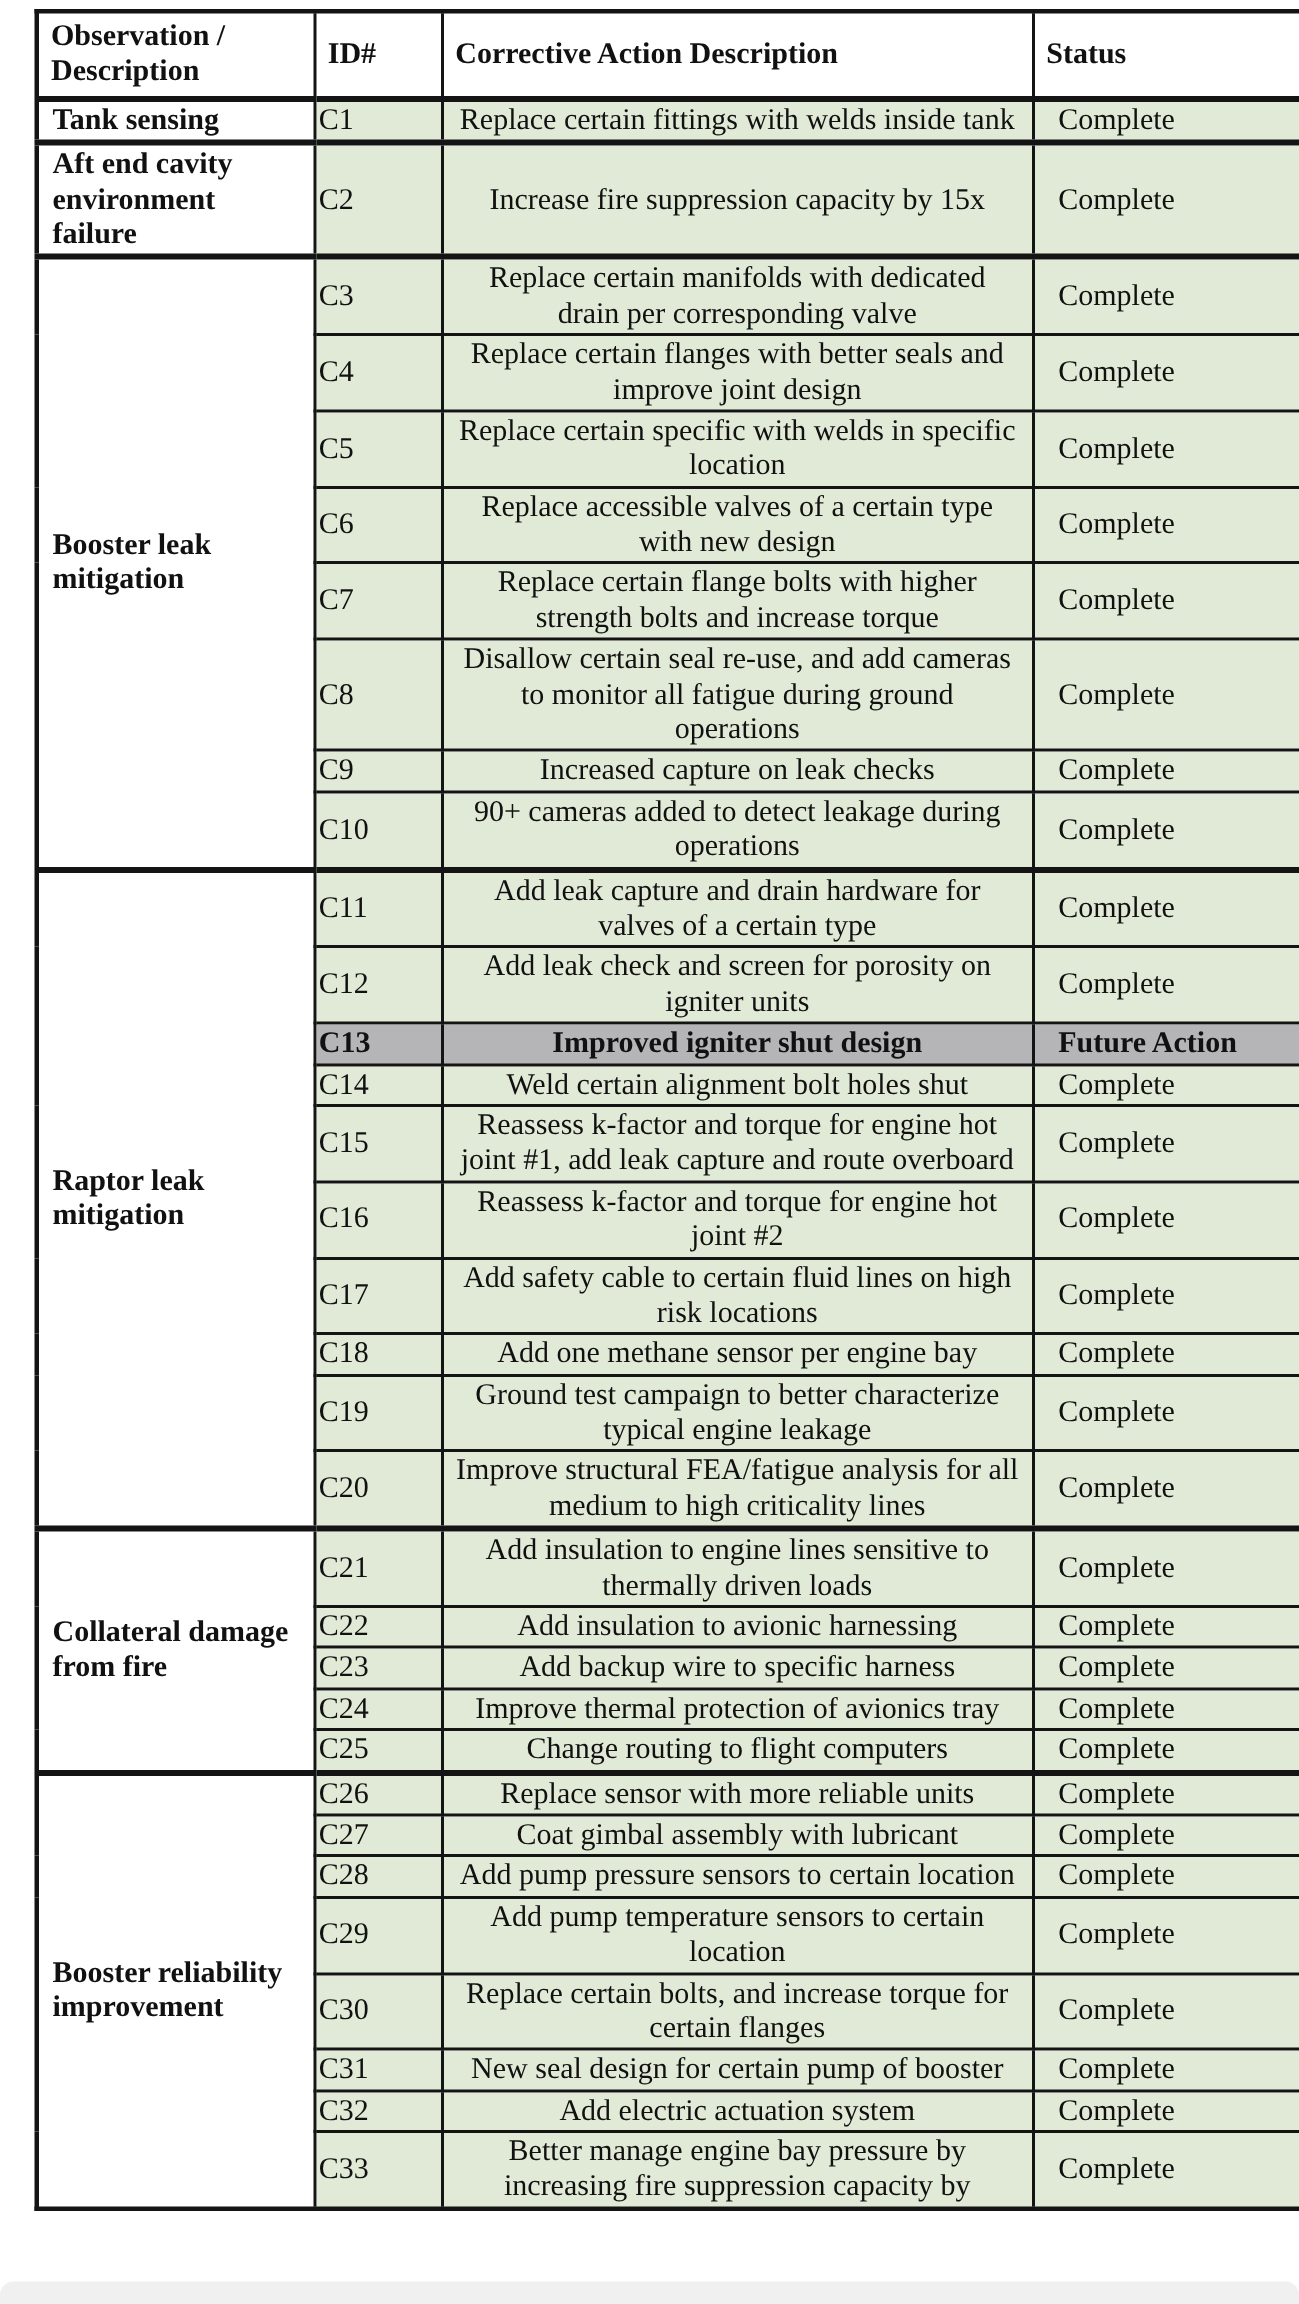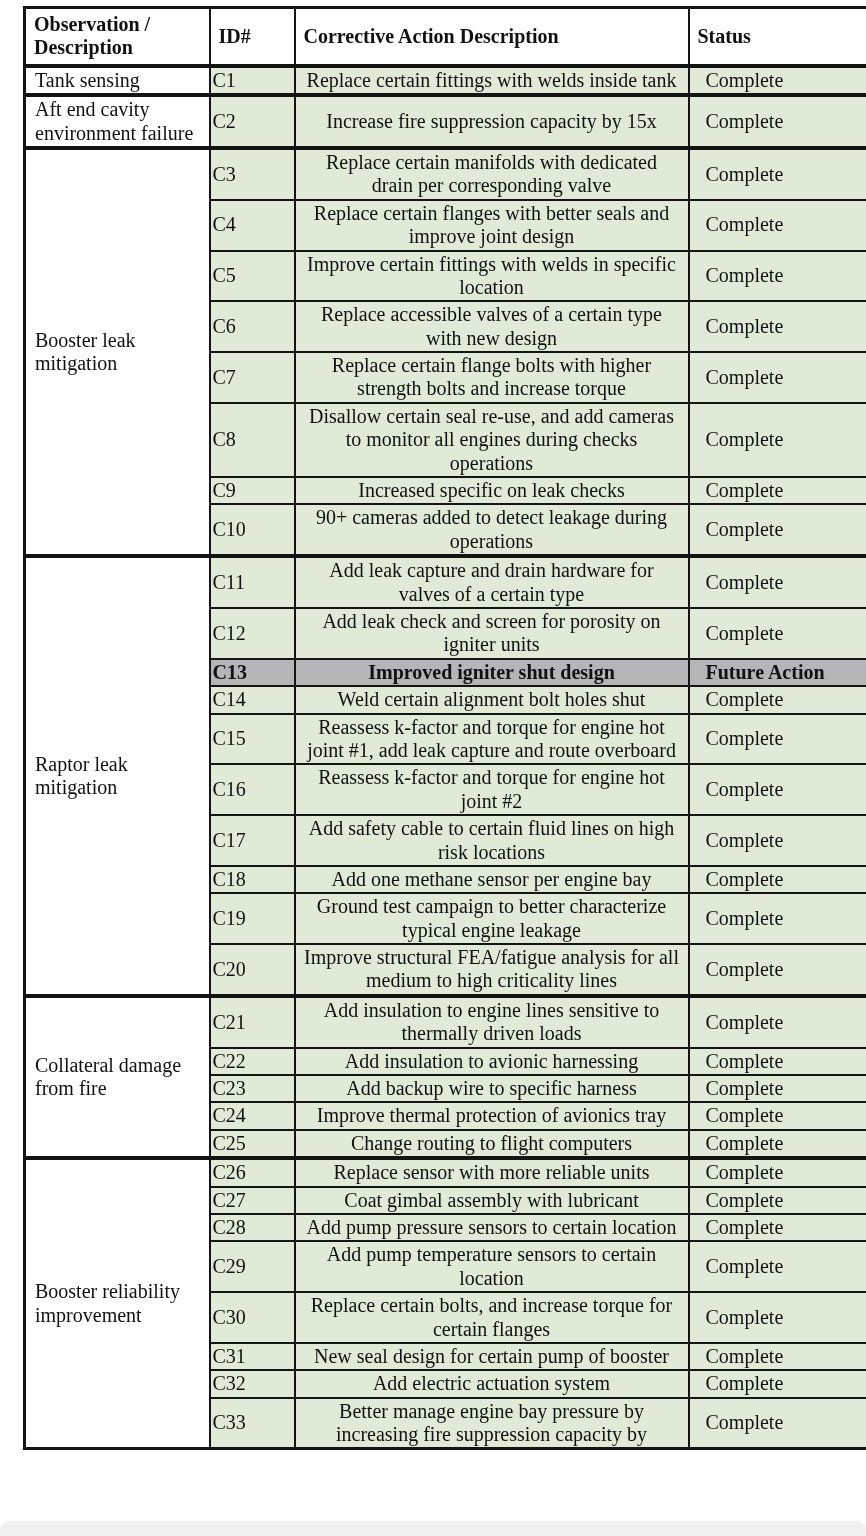--- a/index.html
+++ b/index.html
@@ -38,20 +38,21 @@
     border-bottom-width: 4px;
     padding-top: 4px;
     padding-bottom: 4px;
   }
   thead th.idh { text-align: left; }
   td.obs {
     background: var(--obsbg, #ffffff);
     text-align: left;
     padding-left: 9px;
     padding-right: 4px;
+    font-weight: bold;
   }
   td.idc {
     background: var(--green, #e1ead6);
     padding-left: 2px;
     padding-right: 2px;
   }
   td.desc {
     background: var(--green, #e1ead6);
     text-align: center;
   }
@@ -116,41 +117,41 @@
           <td class="desc">Replace certain manifolds with dedicated drain per corresponding valve</td>
           <td class="status">Complete</td>
         </tr>
         <tr>
           <td class="idc">C4</td>
           <td class="desc">Replace certain flanges with better seals and improve joint design</td>
           <td class="status">Complete</td>
         </tr>
         <tr>
           <td class="idc">C5</td>
-          <td class="desc">Improve certain fittings with welds in specific location</td>
+          <td class="desc">Replace certain specific with welds in specific location</td>
           <td class="status">Complete</td>
         </tr>
         <tr>
           <td class="idc">C6</td>
           <td class="desc">Replace accessible valves of a certain type with new design</td>
           <td class="status">Complete</td>
         </tr>
         <tr>
           <td class="idc">C7</td>
           <td class="desc">Replace certain flange bolts with higher strength bolts and increase torque</td>
           <td class="status">Complete</td>
         </tr>
         <tr>
           <td class="idc">C8</td>
-          <td class="desc">Disallow certain seal re-use, and add cameras to monitor all engines during checks operations</td>
+          <td class="desc">Disallow certain seal re-use, and add cameras to monitor all fatigue during ground operations</td>
           <td class="status">Complete</td>
         </tr>
         <tr>
           <td class="idc">C9</td>
-          <td class="desc">Increased specific on leak checks</td>
+          <td class="desc">Increased capture on leak checks</td>
           <td class="status">Complete</td>
         </tr>
         <tr>
           <td class="idc">C10</td>
           <td class="desc">90+ cameras added to detect leakage during operations</td>
           <td class="status">Complete</td>
         </tr>
         <tr class="group-start ">
           <td class="obs" rowspan="10">Raptor leak mitigation</td>
           <td class="idc">C11</td>

